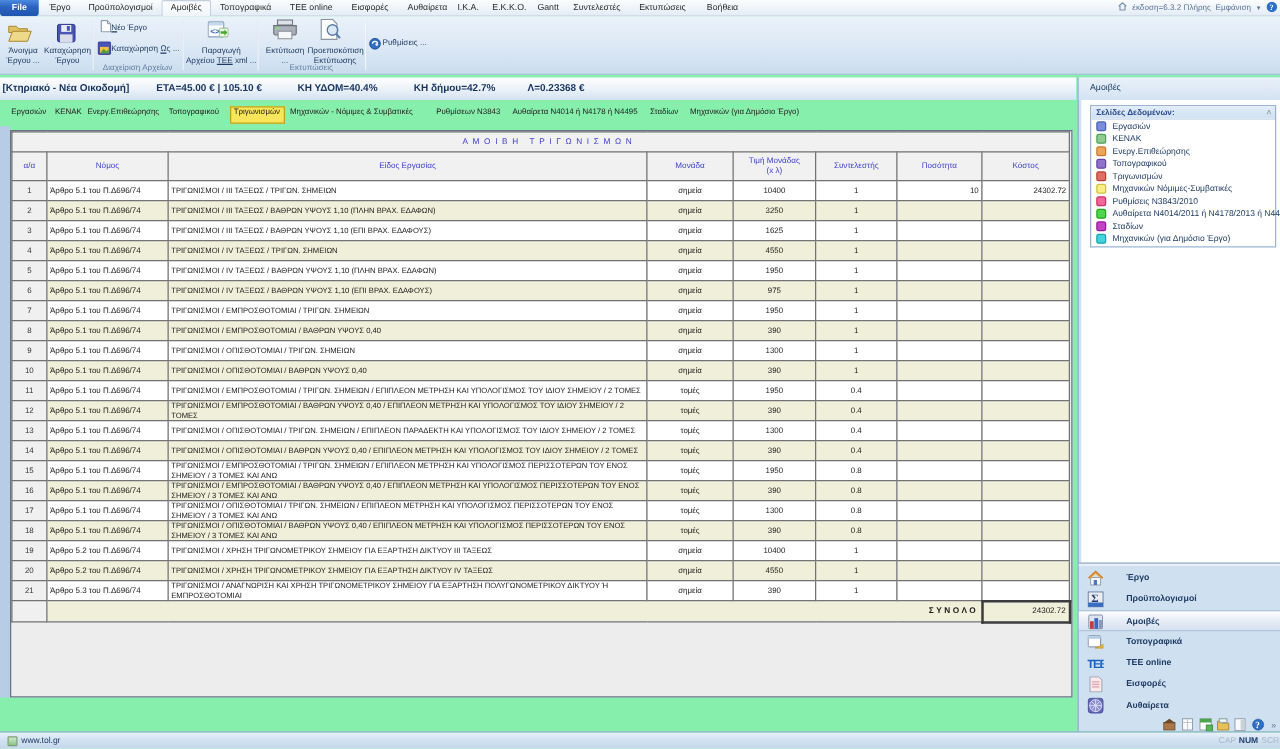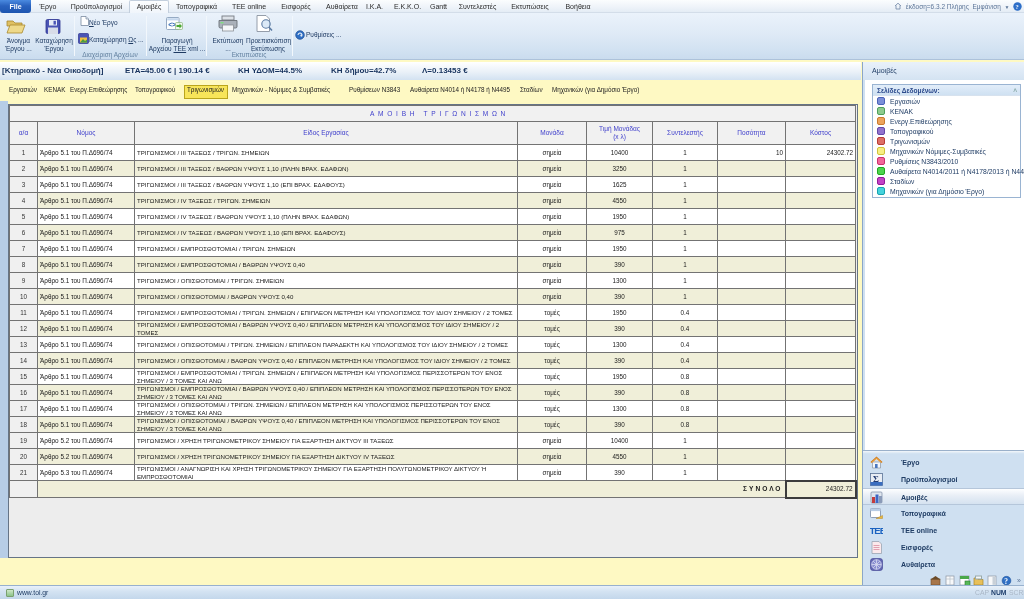--- a/index.html
+++ b/index.html
@@ -1,17 +1,17 @@
 <!DOCTYPE html>
 <html><head><meta charset="utf-8">
 <style>
 * { margin:0; padding:0; box-sizing:border-box; }
 html,body { width:1024px; height:599px; overflow:hidden; }
 body { font-family:"Liberation Sans", sans-serif; }
-#page { position:relative; width:1024px; height:599px; background:#fef9c3; overflow:hidden; }
+#page { position:relative; width:1024px; height:599px; background:#86efac; overflow:hidden; }
 .abs { position:absolute; }
 
 
 #tabrow { left:0; top:0; width:1024px; height:13px;
   background:linear-gradient(#fbfdfe,#eef3f9 60%,#e4ecf5); border-bottom:1px solid #d3dde9; }
 #filetab { left:0; top:0; width:31px; height:13px; color:#fff; font-size:7px; line-height:13px; text-align:center;
   background:linear-gradient(#4a8ae0,#2a62be 45%,#1d55b0); border-radius:0 0 3px 3px; font-weight:bold;}
 .rtab { top:0; height:13px; font-size:7px; line-height:13px; color:#2a2a2a; text-align:center; }
 #seltab { top:0; height:13px; background:linear-gradient(#fdfeff,#f0f5fb);
   border:1px solid #c3cfdd; border-bottom:none; border-radius:2px 2px 0 0; }
@@ -164,24 +164,24 @@
 <svg class="abs" style="left:295px;top:17px" width="10" height="10" viewBox="0 0 10 10">
  <circle cx="5" cy="5" r="4.3" fill="#2f6fc4" stroke="#1c4c94" stroke-width="0.7"></circle>
  <path d="M3 5 a2 2 0 0 1 4 0" stroke="#fff" stroke-width="1" fill="none"></path>
  <circle cx="6.4" cy="5.6" r="1.1" fill="#e8eef6"></circle>
 </svg>
 
   </div>
 
   <div id="infobar" class="abs">
     <span class="inf" style="left:2px">[Κτηριακό - Νέα Οικοδομή]</span>
-    <span class="inf" style="left:125px">ΕΤΑ=45.00 € | 190.14 €</span>
-    <span class="inf" style="left:238px">ΚΗ ΥΔΟΜ=44.5%</span>
+    <span class="inf" style="left:125px">ΕΤΑ=45.00 € | 105.10 €</span>
+    <span class="inf" style="left:238px">ΚΗ ΥΔΟΜ=40.4%</span>
     <span class="inf" style="left:331px">ΚΗ δήμου=42.7%</span>
-    <span class="inf" style="left:422px">Λ=0.13453 €</span>
+    <span class="inf" style="left:422px">Λ=0.23368 €</span>
   </div>
 
   <div id="tabstrip" class="abs">
     <div id="ptsel"></div>
     <span class="pt" style="left:7px">Εργασιών</span>
     <span class="pt" style="left:42px">ΚΕΝΑΚ</span>
     <span class="pt" style="left:68px">Ενεργ.Επιθεώρησης</span>
     <span class="pt" style="left:133px">Τοπογραφικού</span>
     <span class="pt" style="left:185px">Τριγωνισμών</span>
     <span class="pt" style="left:230px">Μηχανικών - Νόμιμες &amp; Συμβατικές</span>

